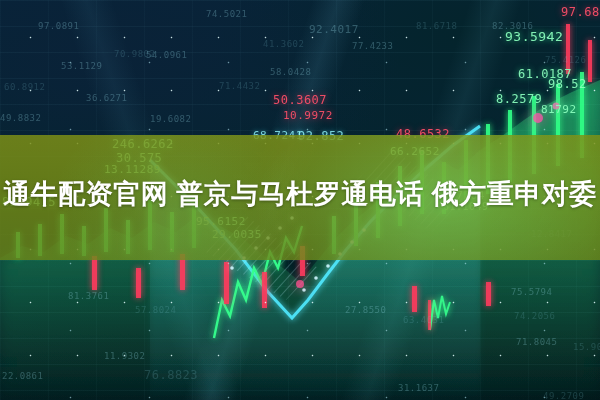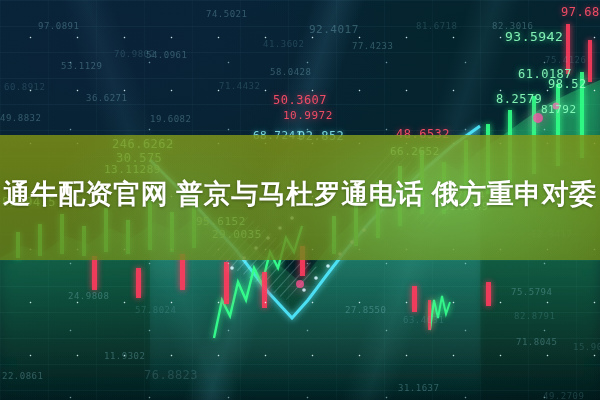--- a/index.html
+++ b/index.html
@@ -287,28 +287,28 @@
       <div class="ticker tk-dim2" style="left: 263px; top: 40px; font-size: 9px;">41.3602</div>
       <div class="ticker tk-dim" style="left: 352px; top: 42px; font-size: 9px;">77.4233</div>
       <div class="ticker tk-dim" style="left: 270px; top: 68px; font-size: 9px;">58.0428</div>
       <div class="ticker tk-dim2" style="left: 219px; top: 82px; font-size: 9px;">71.4432</div>
       <div class="ticker tk-dim" style="left: 86px; top: 94px; font-size: 9px;">36.6271</div>
       <div class="ticker tk-dim2" style="left: 4px; top: 83px; font-size: 9px;">60.8912</div>
       <div class="ticker tk-dim" style="left: 0px; top: 98px; font-size: 9px; margin-top: 16px;">49.8832</div>
       <div class="ticker tk-dim2" style="left: 545px; top: 56px; font-size: 9px;">75.4126</div>
       <div class="ticker tk-dim" style="left: 492px; top: 22px; font-size: 9px;">82.3016</div>
       <div class="ticker tk-dim" style="left: 150px; top: 115px; font-size: 9px;">19.6082</div>
-      <div class="ticker tk-dim" style="left: 68px; top: 292px; font-size: 9px;">24.9808</div>
+      <div class="ticker tk-dim" style="left: 68px; top: 292px; font-size: 9px;">81.3761</div>
       <div class="ticker tk-dim2" style="left: 135px; top: 306px; font-size: 9px;">57.8024</div>
       <div class="ticker tk-dim" style="left: 104px; top: 352px; font-size: 9px;">11.9302</div>
       <div class="ticker tk-dim2" style="left: 144px; top: 369px; font-size: 12px;">76.8823</div>
       <div class="ticker tk-dim" style="left: 345px; top: 306px; font-size: 9px;">27.8550</div>
       <div class="ticker tk-dim2" style="left: 403px; top: 316px; font-size: 9px;">63.4631</div>
       <div class="ticker tk-dim" style="left: 511px; top: 288px; font-size: 9px;">75.5794</div>
-      <div class="ticker tk-dim2" style="left: 514px; top: 312px; font-size: 9px;">82.8791</div>
+      <div class="ticker tk-dim2" style="left: 514px; top: 312px; font-size: 9px;">74.2056</div>
       <div class="ticker tk-dim" style="left: 516px; top: 338px; font-size: 9px;">71.8045</div>
       <div class="ticker tk-dim2" style="left: 573px; top: 343px; font-size: 9px;">15.9021</div>
       <div class="ticker tk-dim" style="left: 398px; top: 384px; font-size: 9px;">31.1637</div>
       <div class="ticker tk-dim2" style="left: 543px; top: 392px; font-size: 9px;">49.2709</div>
       <div class="ticker tk-dim" style="left: 2px; top: 372px; font-size: 9px;">22.0861</div>
       <div class="ticker tk-dim2" style="left: 531px; top: 230px; font-size: 9px;">12.8417</div>
     </div>
 
   <div class="band"></div>
   <div class="band-inner-glow"></div>

